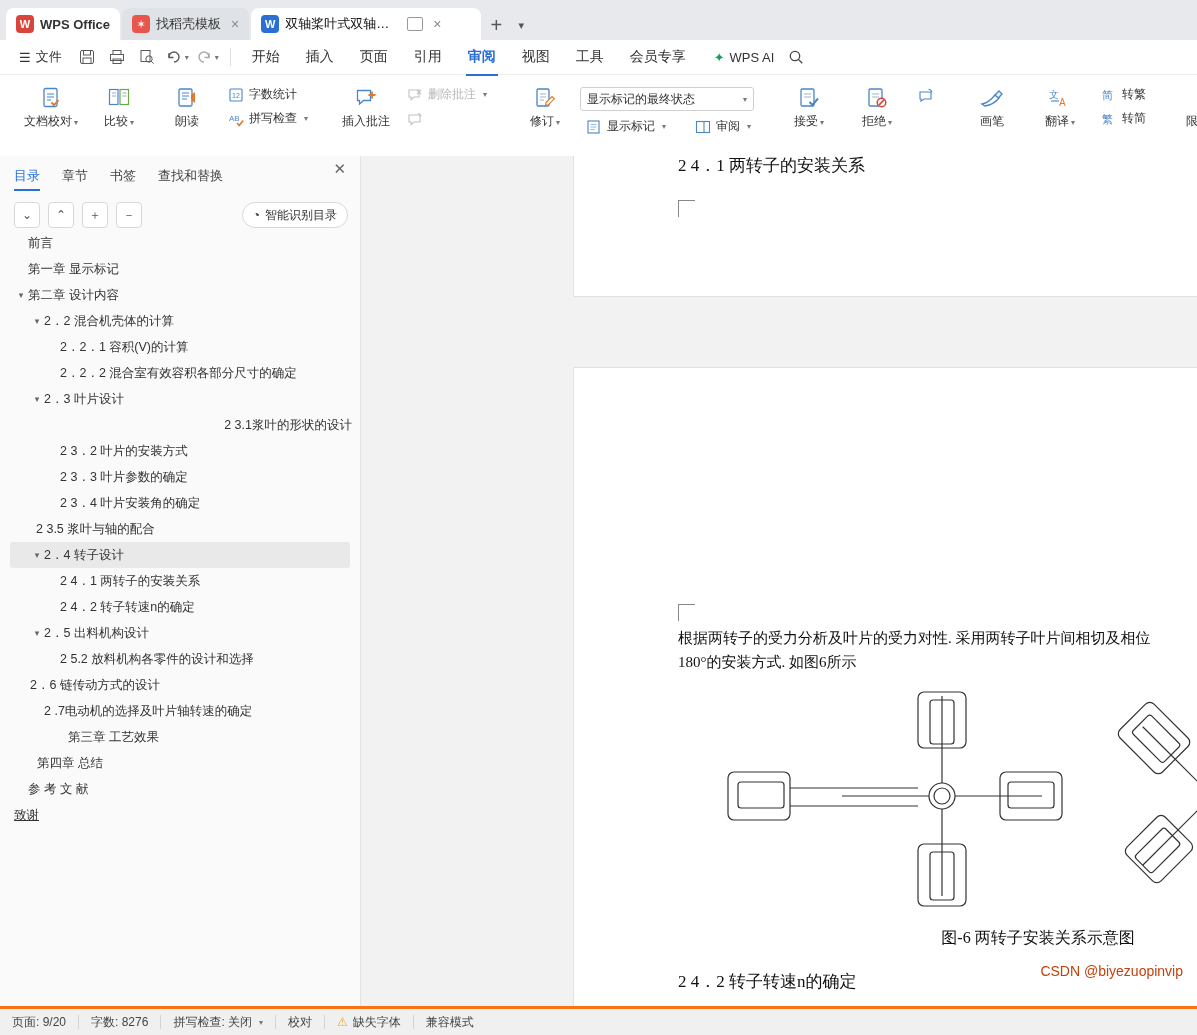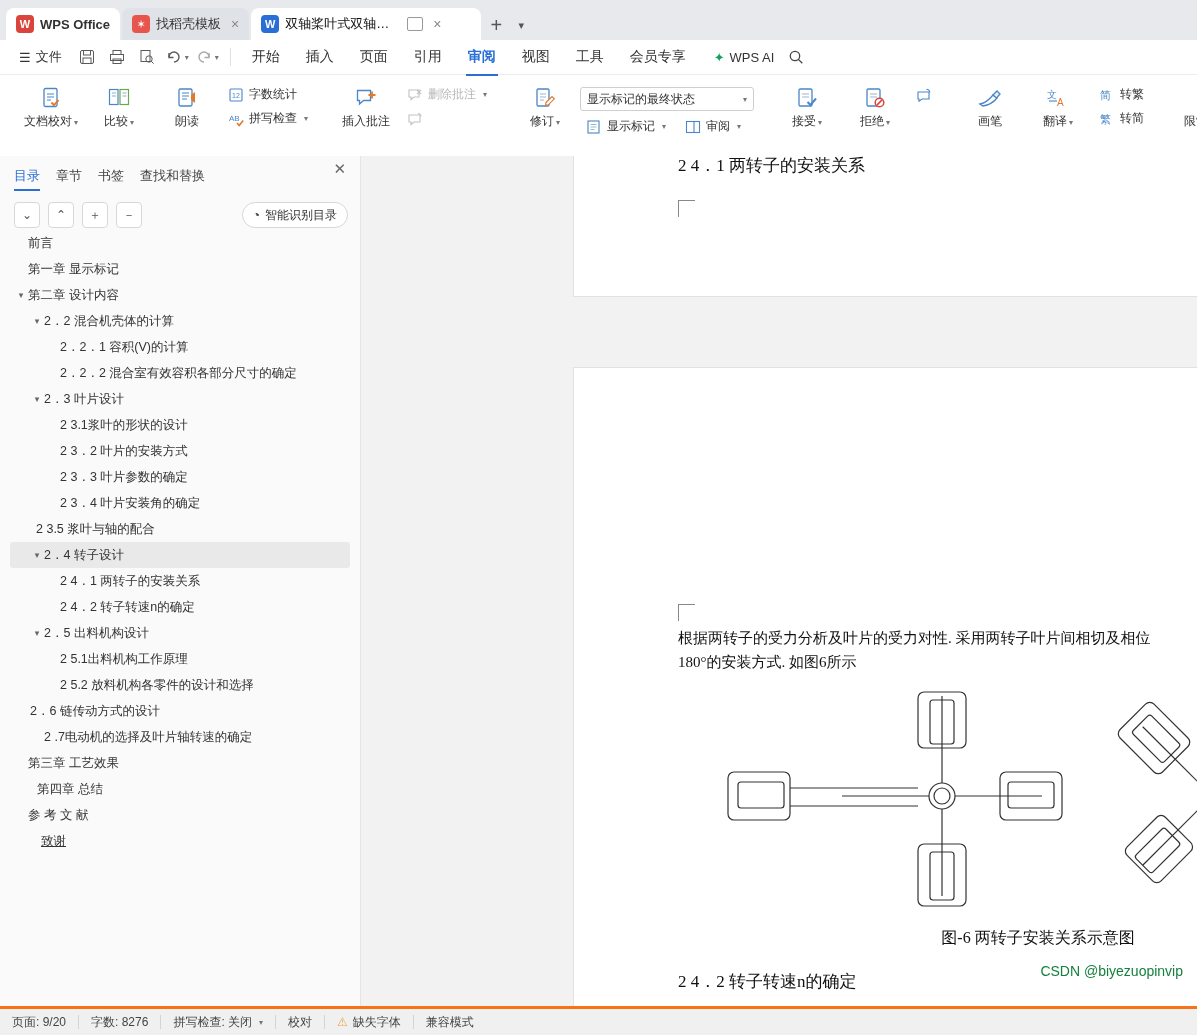--- a/index.html
+++ b/index.html
@@ -48,21 +48,21 @@
   .rsmall .ico{width:17px;height:17px;display:flex;align-items:center;justify-content:center;}
   .rsmall.dim{color:#b8b8b8;}
   .caret{font-size:8px;color:#777;margin-left:2px;}
   .selbox{display:flex;align-items:center;justify-content:space-between;width:160px;height:22px;border:1px solid #cfcfcf;border-radius:3px;font-size:12px;padding:0 6px;color:#333;background:#fff;}
 
   
   .body{position:absolute;top:156px;left:0;right:0;bottom:26px;background:#f2f2f2;}
 
   
   .sidebar{position:absolute;left:0;top:0;width:360px;bottom:0;background:#fafafa;border-right:1px solid #e4e4e4;}
-  .sbtabs{display:flex;align-items:center;height:34px;padding:6px 10px 0 14px;gap:16px;font-size:13px;color:#444;position:relative;}
+  .sbtabs{display:flex;align-items:center;height:34px;padding:6px 10px 0 14px;gap:22px;font-size:13px;color:#444;position:relative;}
   .sbtab{position:relative;padding-bottom:6px;}
   .sbtab.active{color:#2a6fd6;}
   .sbtab.active:after{content:"";position:absolute;left:0;right:0;bottom:0;height:2px;background:#2a6fd6;}
   .sbclose{position:absolute;right:14px;top:4px;color:#666;font-size:15px;}
   .sbtools{display:flex;align-items:center;gap:8px;padding:6px 12px 8px 14px;}
   .tbtn{width:24px;height:24px;border:1px solid #d8d8d8;border-radius:4px;background:#fff;display:flex;align-items:center;justify-content:center;color:#555;font-size:12px;}
   .smartbtn{margin-left:auto;display:flex;align-items:center;gap:5px;border:1px solid #d8d8d8;border-radius:13px;background:#fff;height:24px;padding:0 10px;font-size:12px;color:#333;}
   .toc{position:absolute;top:74px;left:0;right:0;bottom:0;overflow:hidden;}
   .tocrow{height:26px;display:flex;align-items:center;font-size:12.5px;color:#333;padding-right:8px;}
   .tocrow.sel{background:#e9e9e9;border-radius:3px;margin:0 10px;}
@@ -76,21 +76,21 @@
   .ptxt{font-family:"Liberation Serif","DejaVu Serif",serif;color:#111;}
   .h3{font-size:17px;}
   .para{font-size:15px;line-height:1.62;}
   .figcap{font-size:16px;text-align:center;}
   .corner{position:absolute;width:16px;height:16px;border-left:1px solid #888;border-top:1px solid #888;}
 
   
   .statusbar{position:absolute;left:0;right:0;bottom:0;height:26px;background:#f0f0f0;border-top:3px solid #f97316;display:flex;align-items:center;font-size:12px;color:#444;}
   .sitem{padding:0 12px;height:26px;display:flex;align-items:center;gap:5px;}
   .sdiv{width:1px;height:14px;background:#d4d4d4;}
-  .watermark{position:absolute;right:14px;bottom:30px;color:#15803d;font-size:14px;}
+  .watermark{position:absolute;right:14px;bottom:30px;color:#c2410c;font-size:14px;}
 </style>
 </head>
 <body>
 
 <div class="app">
 
   <div class="tabstrip">
     <div class="tab t-home">
       <span class="badge" style="background:#d9453d">W</span>
       <span class="tablabel">WPS Office</span>
@@ -272,21 +272,21 @@
               <path d="M13 16.5l6-6 2.3 2.3-6 6-2.8.6z" fill="#fff" stroke="#e07a2d" stroke-width="1.2"></path>
             </svg>
         </span>
         <span class="lbl"><span>修订</span><span class="caret">▾</span></span>
       </div>
       <div class="rstack" style="padding-top:6px;gap:5px">
         <div class="selbox">
           <span>显示标记的最终状态</span>
           <span class="caret">▾</span>
         </div>
-        <div style="display:flex;gap:8px;">
+        <div style="display:flex;gap:18px;">
           <div class="rsmall">
             <span class="ico">
               <svg width="16" height="16" viewBox="0 0 16 16">
                   <rect x="2" y="2" width="11" height="12" fill="none" stroke="#4a86c8" stroke-width="1.1"></rect>
                   <path d="M4.5 5.5h6M4.5 8h6M4.5 10.5h4" stroke="#9bb7d4" stroke-width="1"></path>
                 </svg>
             </span>
             <span>显示标记</span>
               <span class="caret">▾</span>
           </div>
@@ -441,21 +441,21 @@
             <span>2．2．1 容积(V)的计算</span>
           </div>
           <div class="tocrow" style="padding-left: 46px;">
             <span class="tw"></span>
             <span>2．2．2 混合室有效容积各部分尺寸的确定</span>
           </div>
           <div class="tocrow" style="padding-left: 30px;">
             <span class="tw">▾</span>
             <span>2．3 叶片设计</span>
           </div>
-          <div class="tocrow" style="padding-left: 46px;">
+          <div class="tocrow" style="padding-left: 46px; justify-content: flex-end;">
             <span class="tw"></span>
             <span>2 3.1浆叶的形状的设计</span>
           </div>
           <div class="tocrow" style="padding-left: 46px;">
             <span class="tw"></span>
             <span>2 3．2 叶片的安装方式</span>
           </div>
           <div class="tocrow" style="padding-left: 46px;">
             <span class="tw"></span>
             <span>2 3．3 叶片参数的确定</span>
@@ -479,47 +479,43 @@
           <div class="tocrow" style="padding-left: 46px;">
             <span class="tw"></span>
             <span>2 4．2 转子转速n的确定</span>
           </div>
           <div class="tocrow" style="padding-left: 30px;">
             <span class="tw">▾</span>
             <span>2．5 出料机构设计</span>
           </div>
           <div class="tocrow" style="padding-left: 46px;">
             <span class="tw"></span>
-            <span>2 5.1出料机构工作原理</span>
-          </div>
-          <div class="tocrow" style="padding-left: 46px;">
-            <span class="tw"></span>
             <span>2 5.2 放料机构各零件的设计和选择</span>
           </div>
           <div class="tocrow" style="padding-left: 16px;">
             <span class="tw"></span>
             <span>2．6 链传动方式的设计</span>
           </div>
           <div class="tocrow" style="padding-left: 30px;">
             <span class="tw"></span>
             <span>2 .7电动机的选择及叶片轴转速的确定</span>
           </div>
+          <div class="tocrow" style="padding-left: 14px; margin-left: 40px;">
+            <span class="tw"></span>
+            <span>第三章  工艺效果</span>
+          </div>
+          <div class="tocrow" style="padding-left: 6px; margin-left: 17px;">
+            <span class="tw"></span>
+            <span>第四章 总结</span>
+          </div>
           <div class="tocrow" style="padding-left: 14px;">
             <span class="tw"></span>
-            <span>第三章  工艺效果</span>
-          </div>
-          <div class="tocrow" style="padding-left: 6px; margin-left: 17px;">
-            <span class="tw"></span>
-            <span>第四章 总结</span>
-          </div>
-          <div class="tocrow" style="padding-left: 14px;">
-            <span class="tw"></span>
             <span>参 考 文 献</span>
           </div>
-          <div class="tocrow" style="padding-left: 27px; text-decoration: underline;">
+          <div class="tocrow" style="padding-left: 0; text-decoration: underline;">
             <span class="tw"></span>
             <span>致谢</span>
           </div>
         </div>
     </div>
 
     <div class="docarea">
 
       <div class="page pg1">
 

